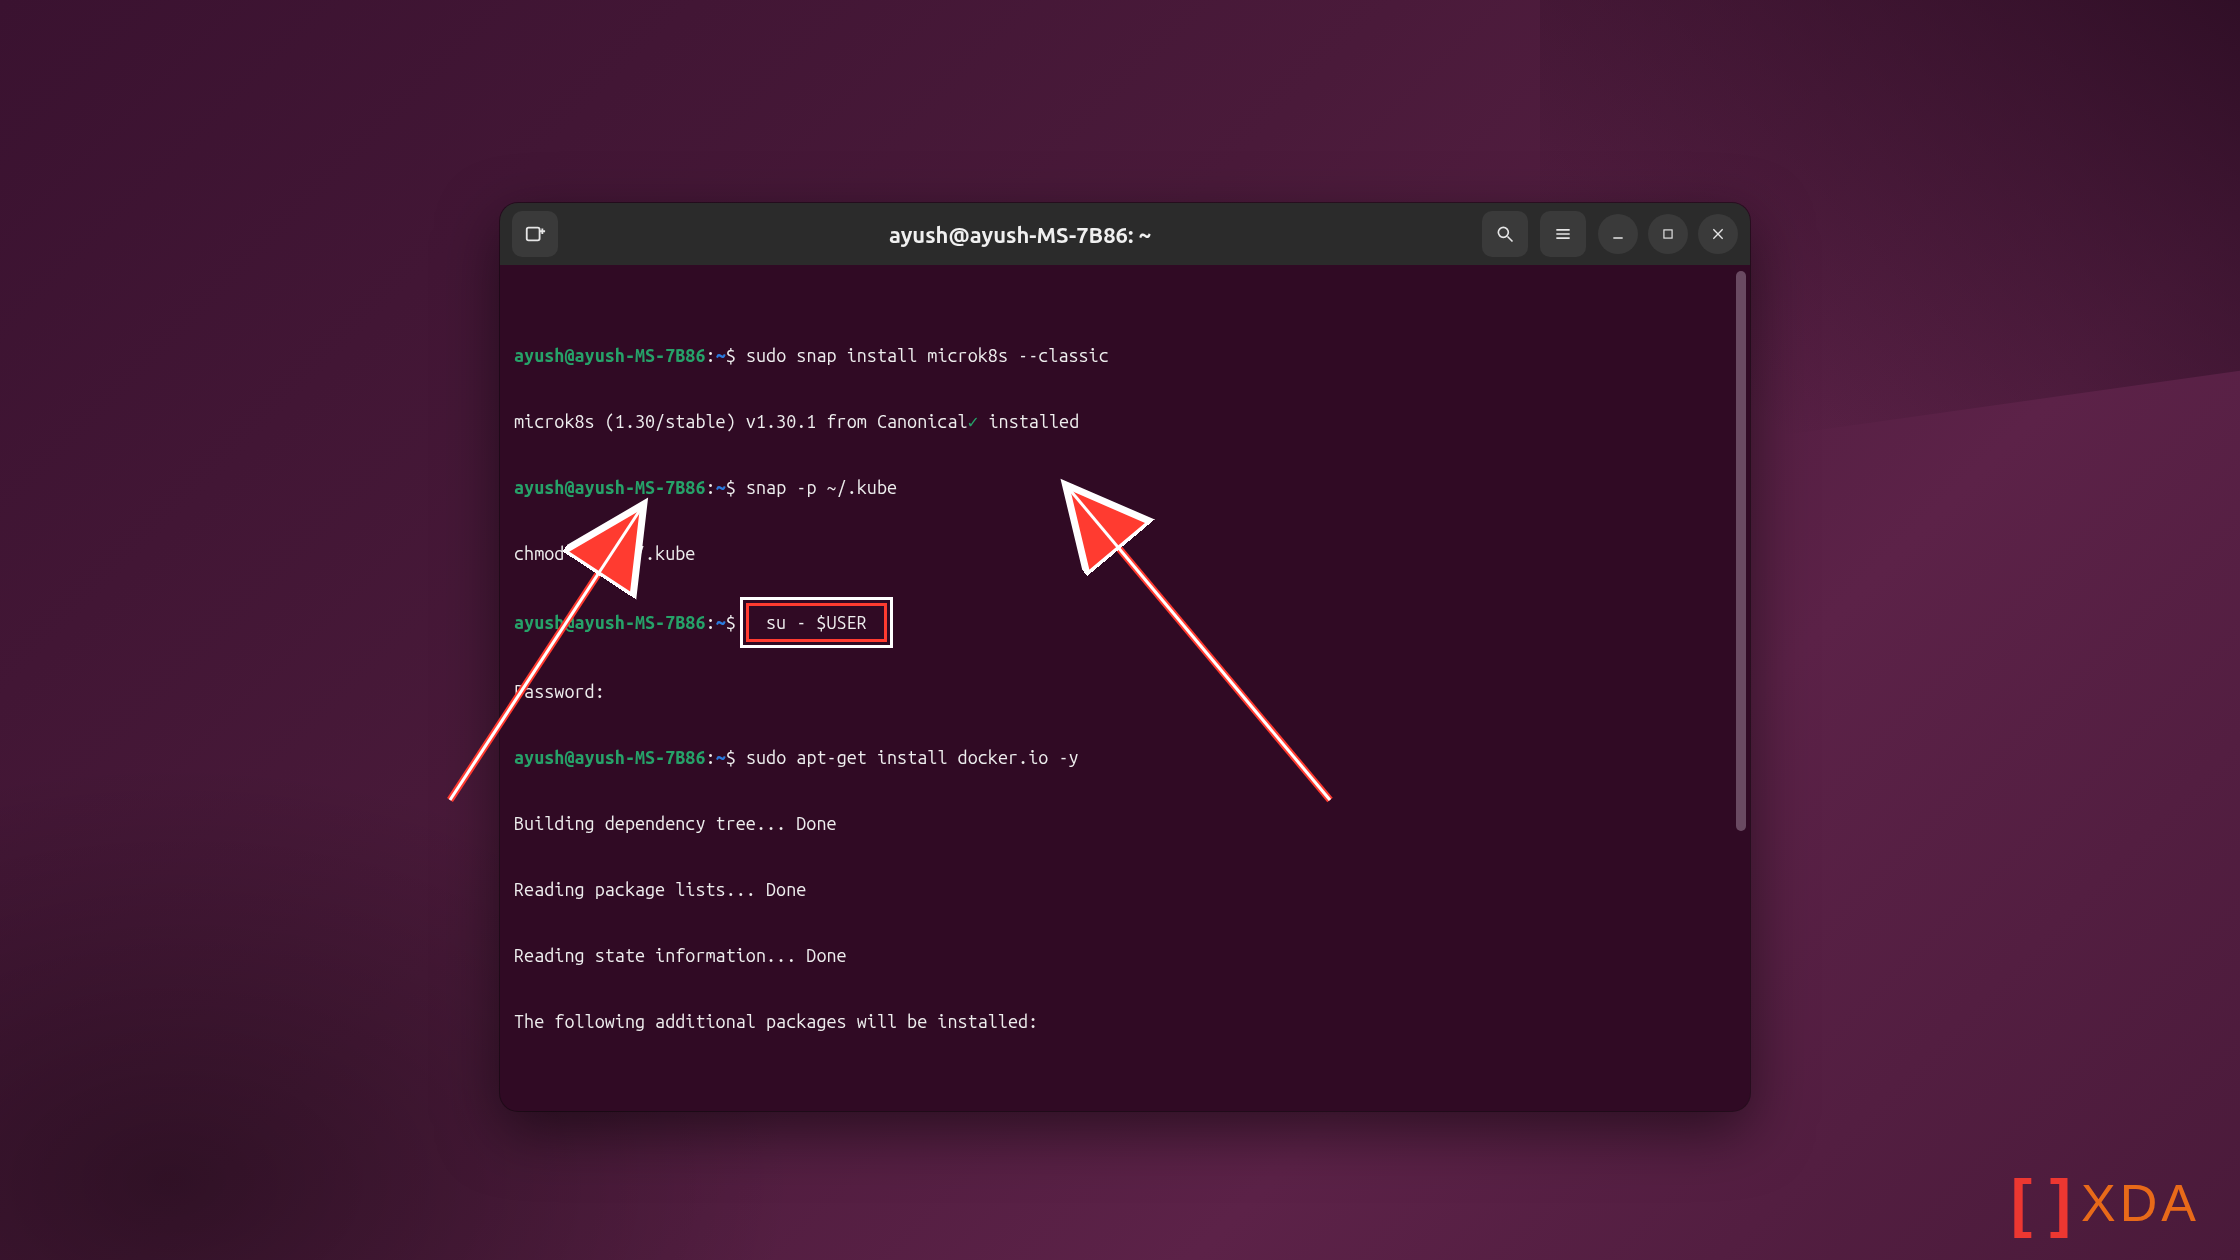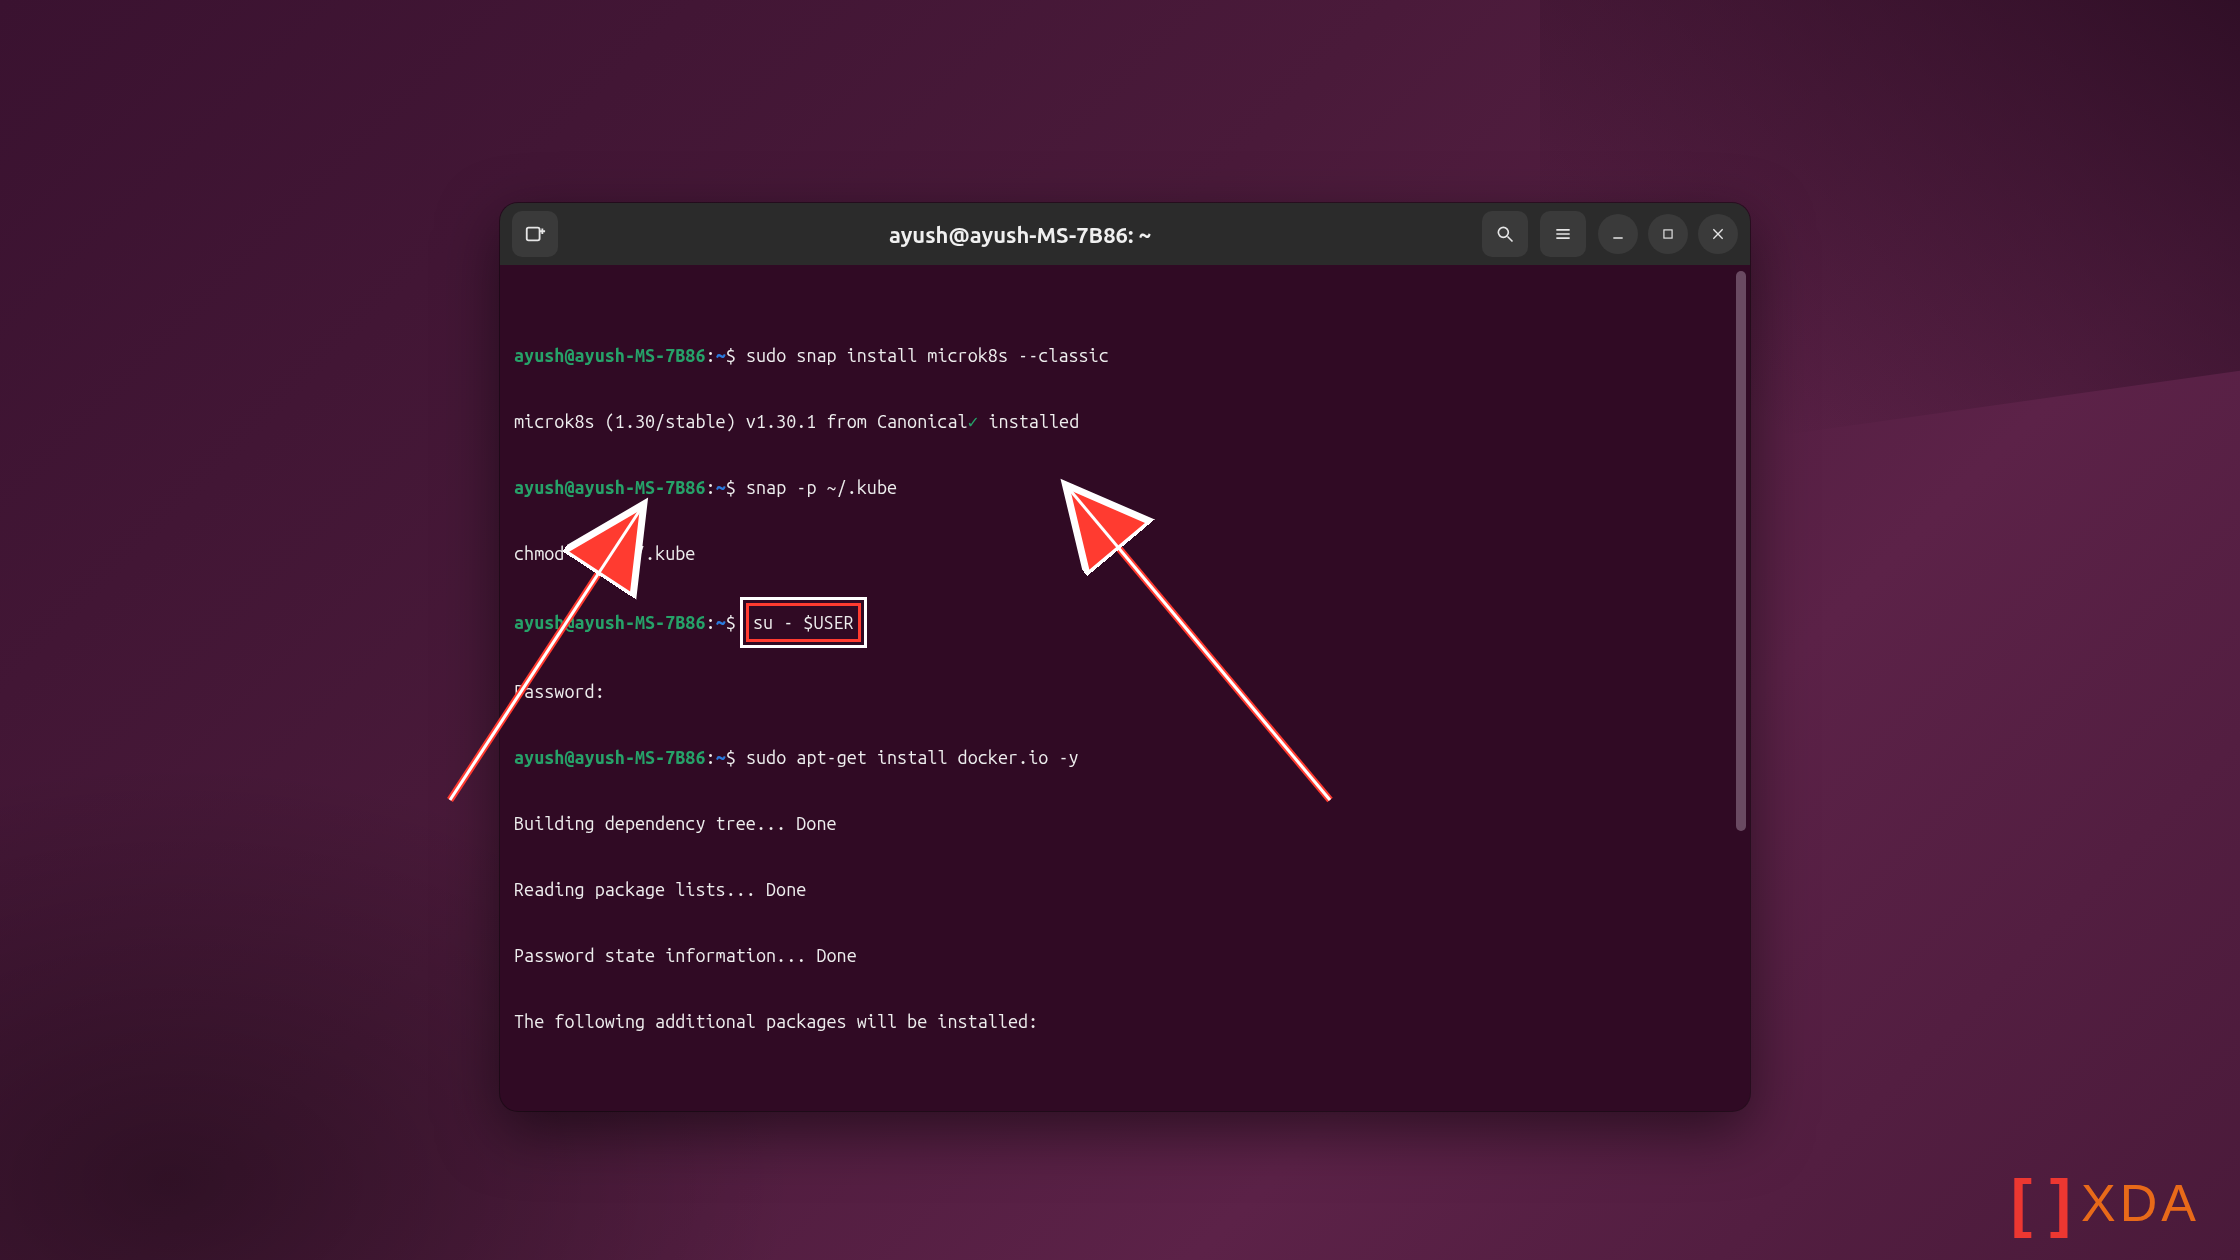--- a/index.html
+++ b/index.html
@@ -88,21 +88,21 @@
   .line { display:block; }
   .prompt-user { color:#26a269; font-weight:bold; }
   .prompt-path { color:#2a7bde; font-weight:bold; }
   .prompt-sep  { color:#eeeeee; }
   .check { color:#26a269; }
   .cmd { color:#eeeeee; }
   .highlight-box {
     border: 3px solid #ff3b30;
     outline: 3px solid #ffffff;
     outline-offset: 3px;
-    padding: 0 4px;
+    padding: 0 17px;
     display:inline-block;
   }
 
   
   .arrow {
     position:absolute;
     pointer-events:none;
   }
   .arrow svg { overflow:visible; }
 
@@ -172,21 +172,21 @@
     <div class="scrollbar"></div>
 <span class="line"><span class="prompt-user">ayush@ayush-MS-7B86</span><span class="prompt-sep">:</span><span class="prompt-path">~</span><span class="prompt-sep">$</span> <span class="cmd">sudo snap install microk8s --classic</span></span>
 <span class="line"><span>microk8s (1.30/stable) v1.30.1 from Canonical</span><span class="check">✓</span><span> installed</span></span>
 <span class="line"><span class="prompt-user">ayush@ayush-MS-7B86</span><span class="prompt-sep">:</span><span class="prompt-path">~</span><span class="prompt-sep">$</span> <span class="cmd">snap -p ~/.kube</span></span>
 <span class="line">chmod 0700 ~/.kube</span>
 <span class="line"><span class="prompt-user">ayush@ayush-MS-7B86</span><span class="prompt-sep">:</span><span class="prompt-path">~</span><span class="prompt-sep">$</span> <span class="highlight-box"><span class="cmd">su - $USER</span></span></span>
 <span class="line">Password:</span>
 <span class="line"><span class="prompt-user">ayush@ayush-MS-7B86</span><span class="prompt-sep">:</span><span class="prompt-path">~</span><span class="prompt-sep">$</span> <span class="cmd">sudo apt-get install docker.io -y</span></span>
 <span class="line">Building dependency tree... Done</span>
 <span class="line">Reading package lists... Done</span>
-<span class="line">Password state information... Done</span>
+<span class="line">Reading state information... Done</span>
 <span class="line">The following additional packages will be installed:</span>
 
 
 
 
 
 
 
 
 

